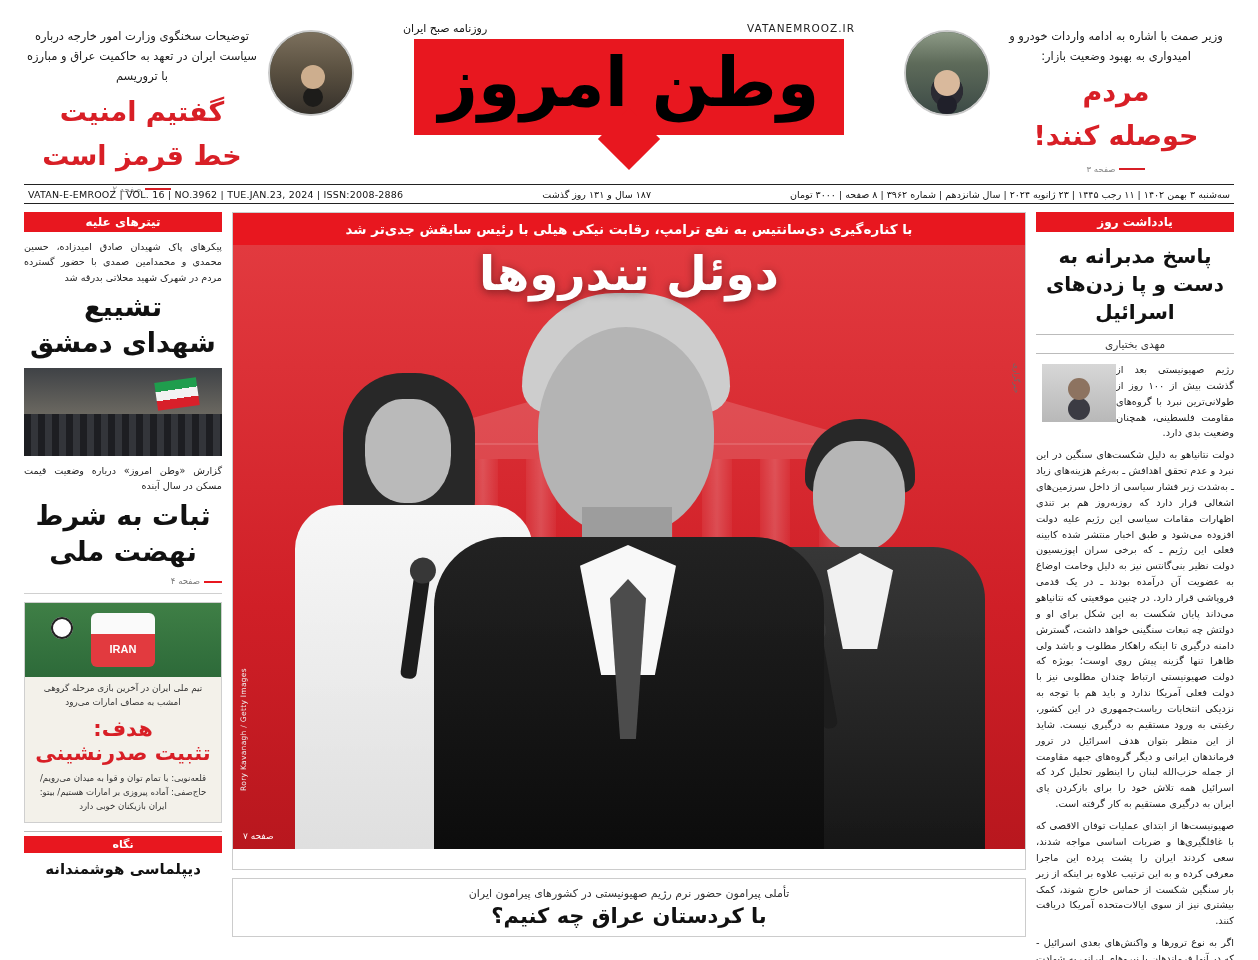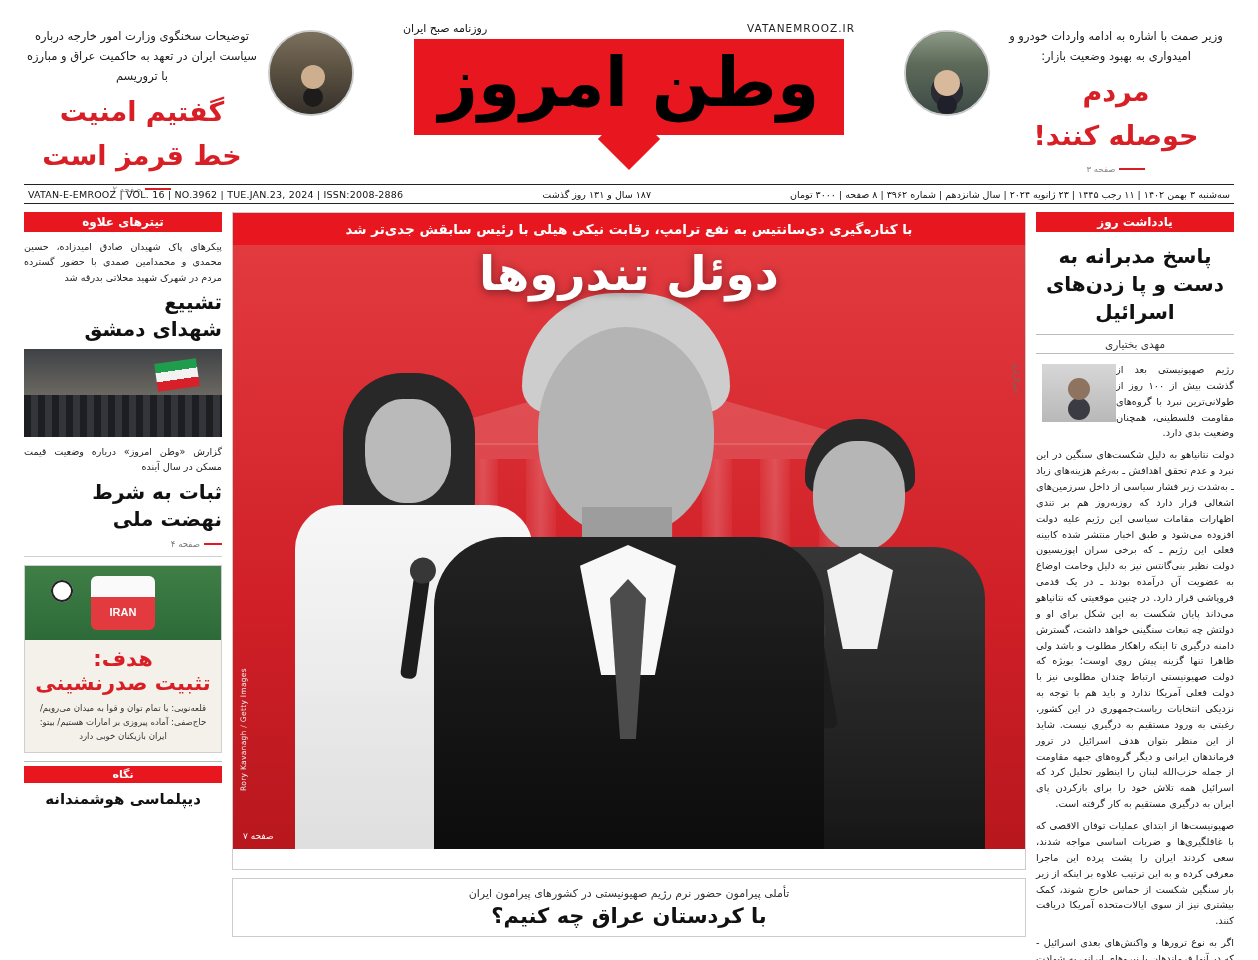--- a/index.html
+++ b/index.html
@@ -458,24 +458,24 @@
 
   
   .titr-sub {
     font-size: 9.6px;
     line-height: 1.6;
     color: #222;
     text-align: justify;
     margin: 7px 0 4px 0;
   }
   .titr-head {
-    font-size: 20px;
+    font-size: 27px;
     font-weight: bold;
     color: #111;
-    text-align: right;
+    text-align: center;
     line-height: 1.35;
     margin: 2px 0 6px 0;
   }
   .titr-photo {
     width: 100%; height: 88px;
     background: linear-gradient(180deg,#3f4246 0%, #6d6a62 55%, #2e2f33 100%);
     position: relative;
     overflow: hidden;
     margin-bottom: 6px;
   }
@@ -678,21 +678,21 @@
         <div class="lead-vert-credit">خبرگزاری</div>
       </div>
 
       <div class="center-bottom">
         <div class="cb-kicker">تأملی پیرامون حضور نرم رژیم صهیونیستی در کشورهای پیرامون ایران</div>
         <div class="cb-head">با کردستان عراق چه کنیم؟</div>
       </div>
     </div>
 
     <div class="col-left">
-      <div class="sec-title">تیترهای علاوه</div>
+      <div class="sec-title">تیترهای علیه</div>
 
       <div>
         <div class="titr-sub">پیکرهای پاک شهیدان صادق امیدزاده، حسین محمدی و محمدامین صمدی با حضور گسترده مردم در شهرک شهید محلاتی بدرقه شد</div>
         <div class="titr-head">تشییع</div>
         <div class="titr-head" style="margin-top:-6px">شهدای دمشق</div>
         <div class="titr-photo">
           <div class="flag"></div>
           <div class="crowd"></div>
         </div>
       </div>
@@ -705,20 +705,21 @@
       </div>
 
       <div class="titr-rule"></div>
 
 
       <div class="promo">
         <div class="promo-photo">
           <div class="ball"></div>
           <div class="shirt"></div>
         </div>
+        <div class="promo-cap">تیم ملی ایران در آخرین بازی مرحله گروهی امشب به مصاف امارات می‌رود</div>
         <div class="promo-head">هدف:</div>
         <div class="promo-head" style="margin-top:-4px">تثبیت صدرنشینی</div>
         <div class="promo-foot">قلعه‌نویی: با تمام توان و قوا به میدان می‌رویم/ حاج‌صفی: آماده پیروزی بر امارات هستیم/ بیتو: ایران بازیکنان خوبی دارد</div>
       </div>
 
       <div class="negah-box">
         <div class="negah-title">نگاه</div>
         <div class="negah-head">دیپلماسی هوشمندانه</div>
       </div>
     </div>

